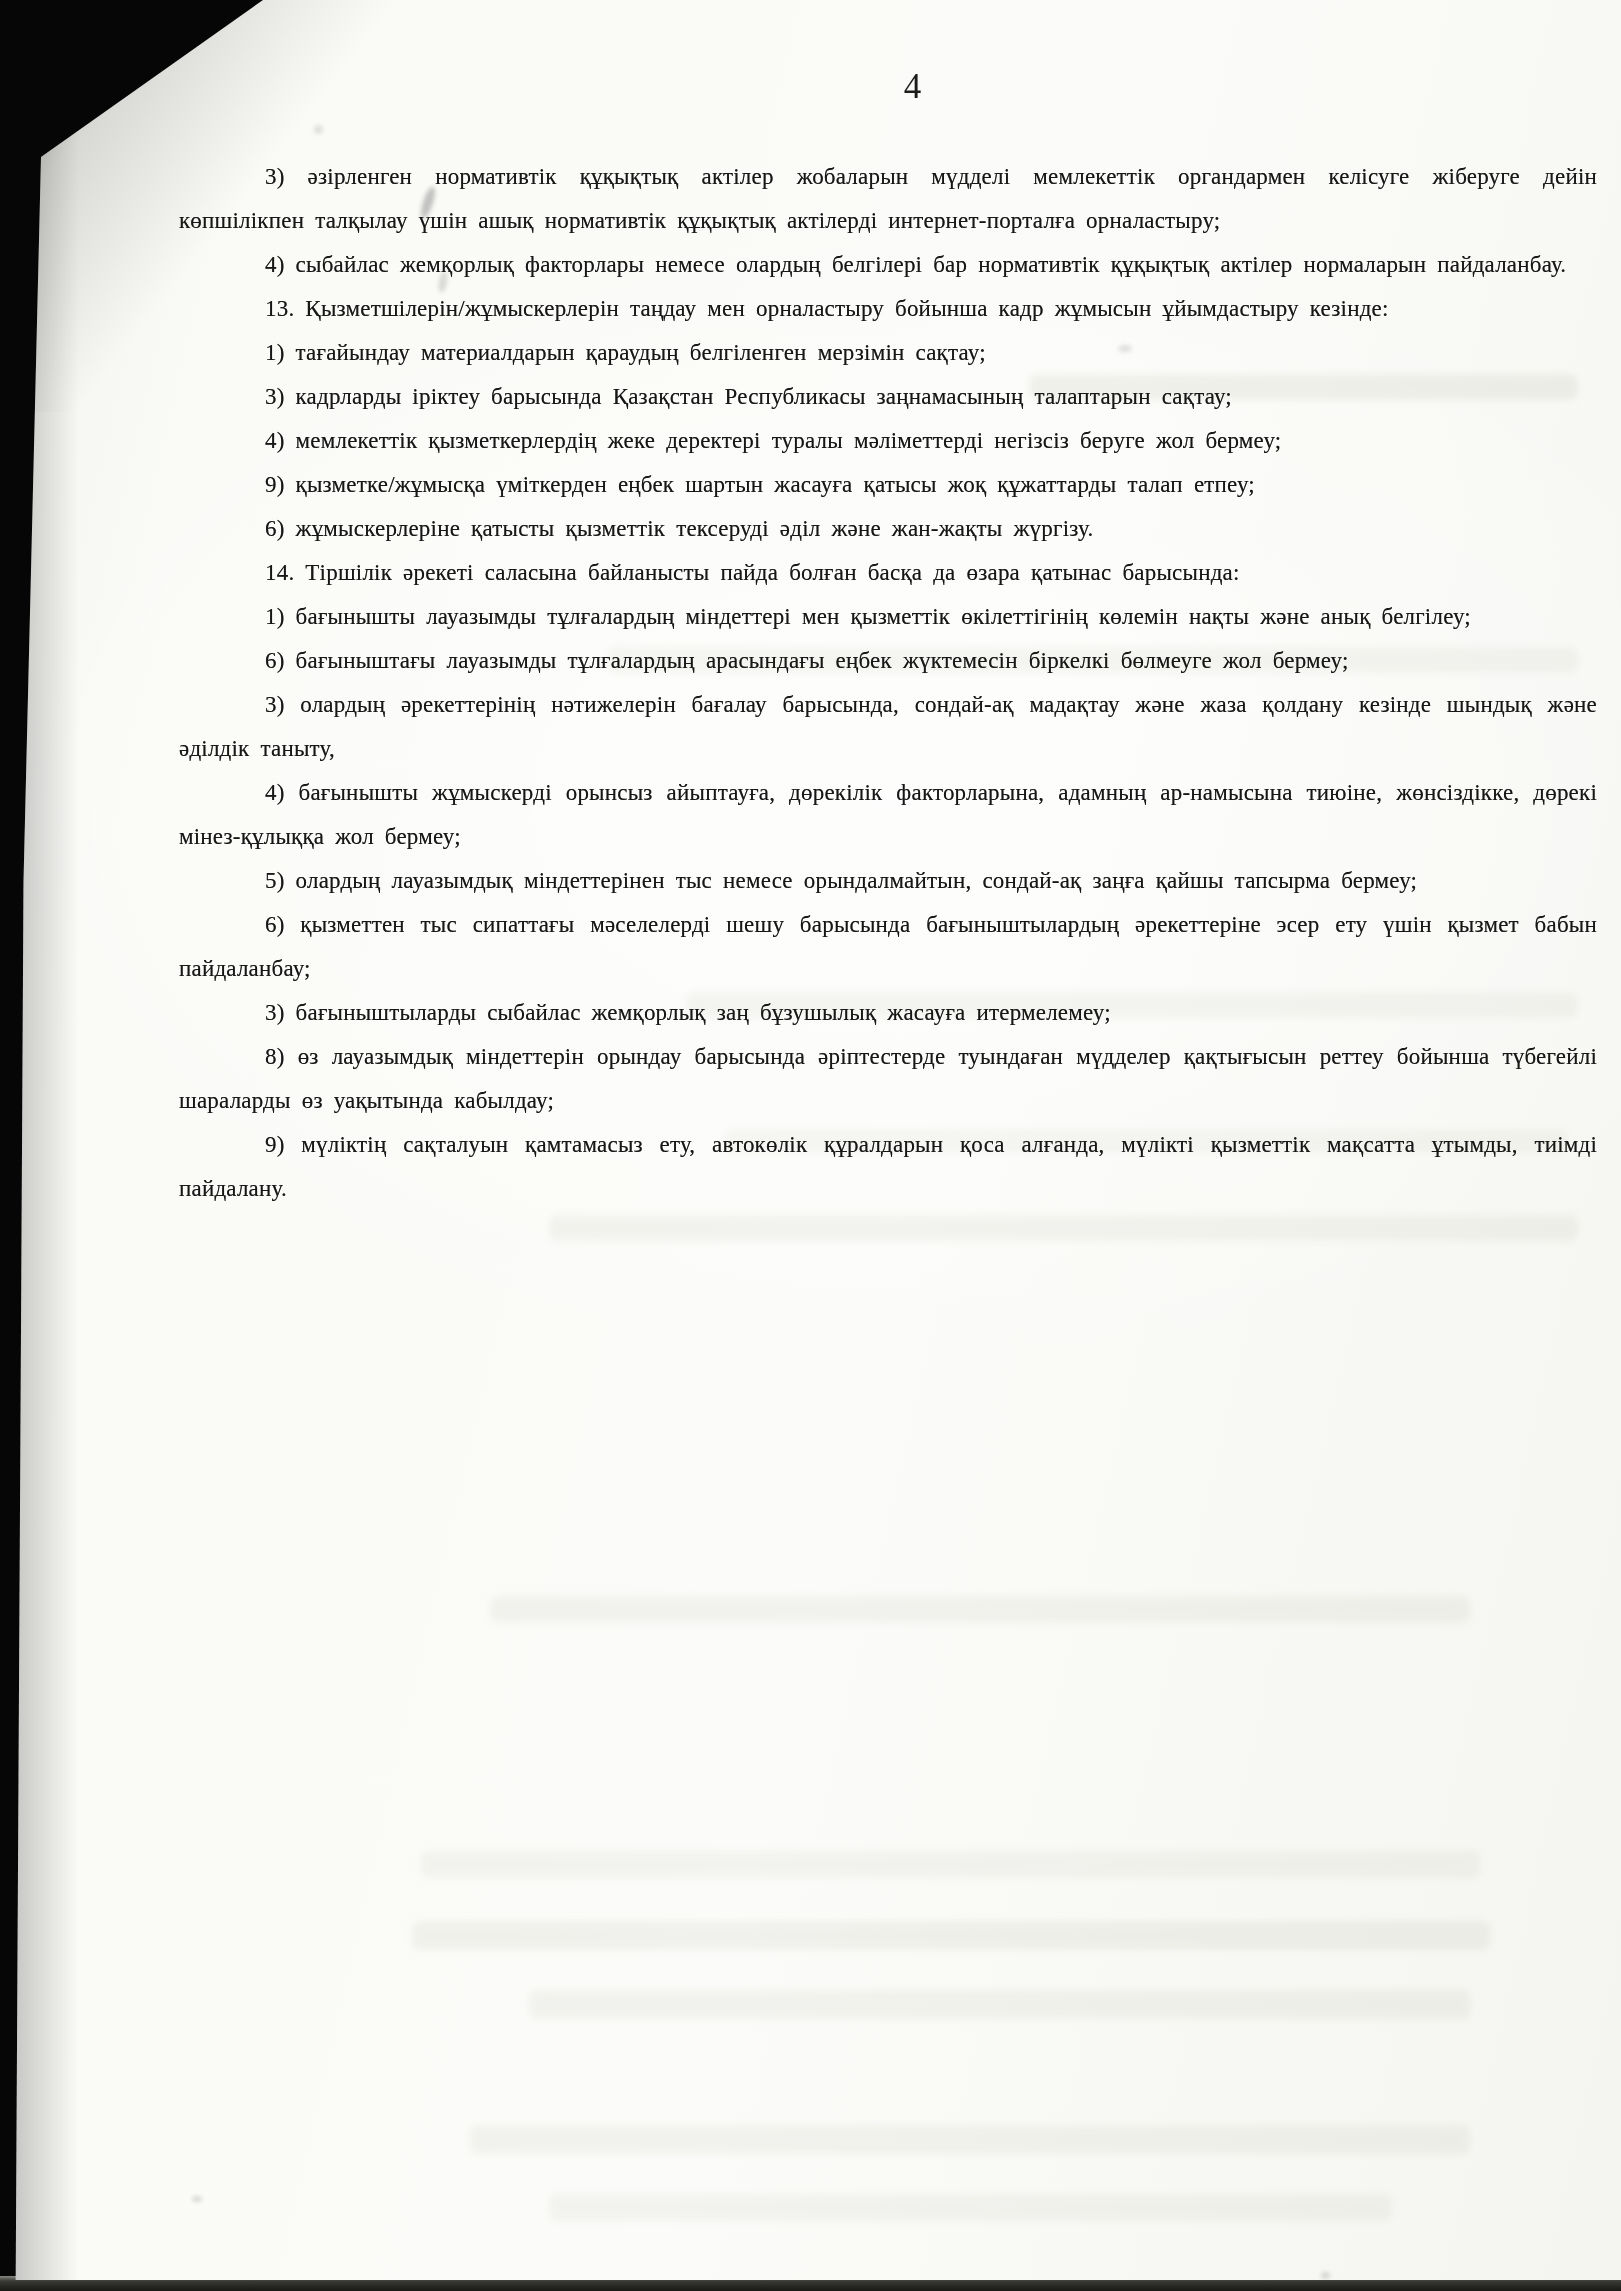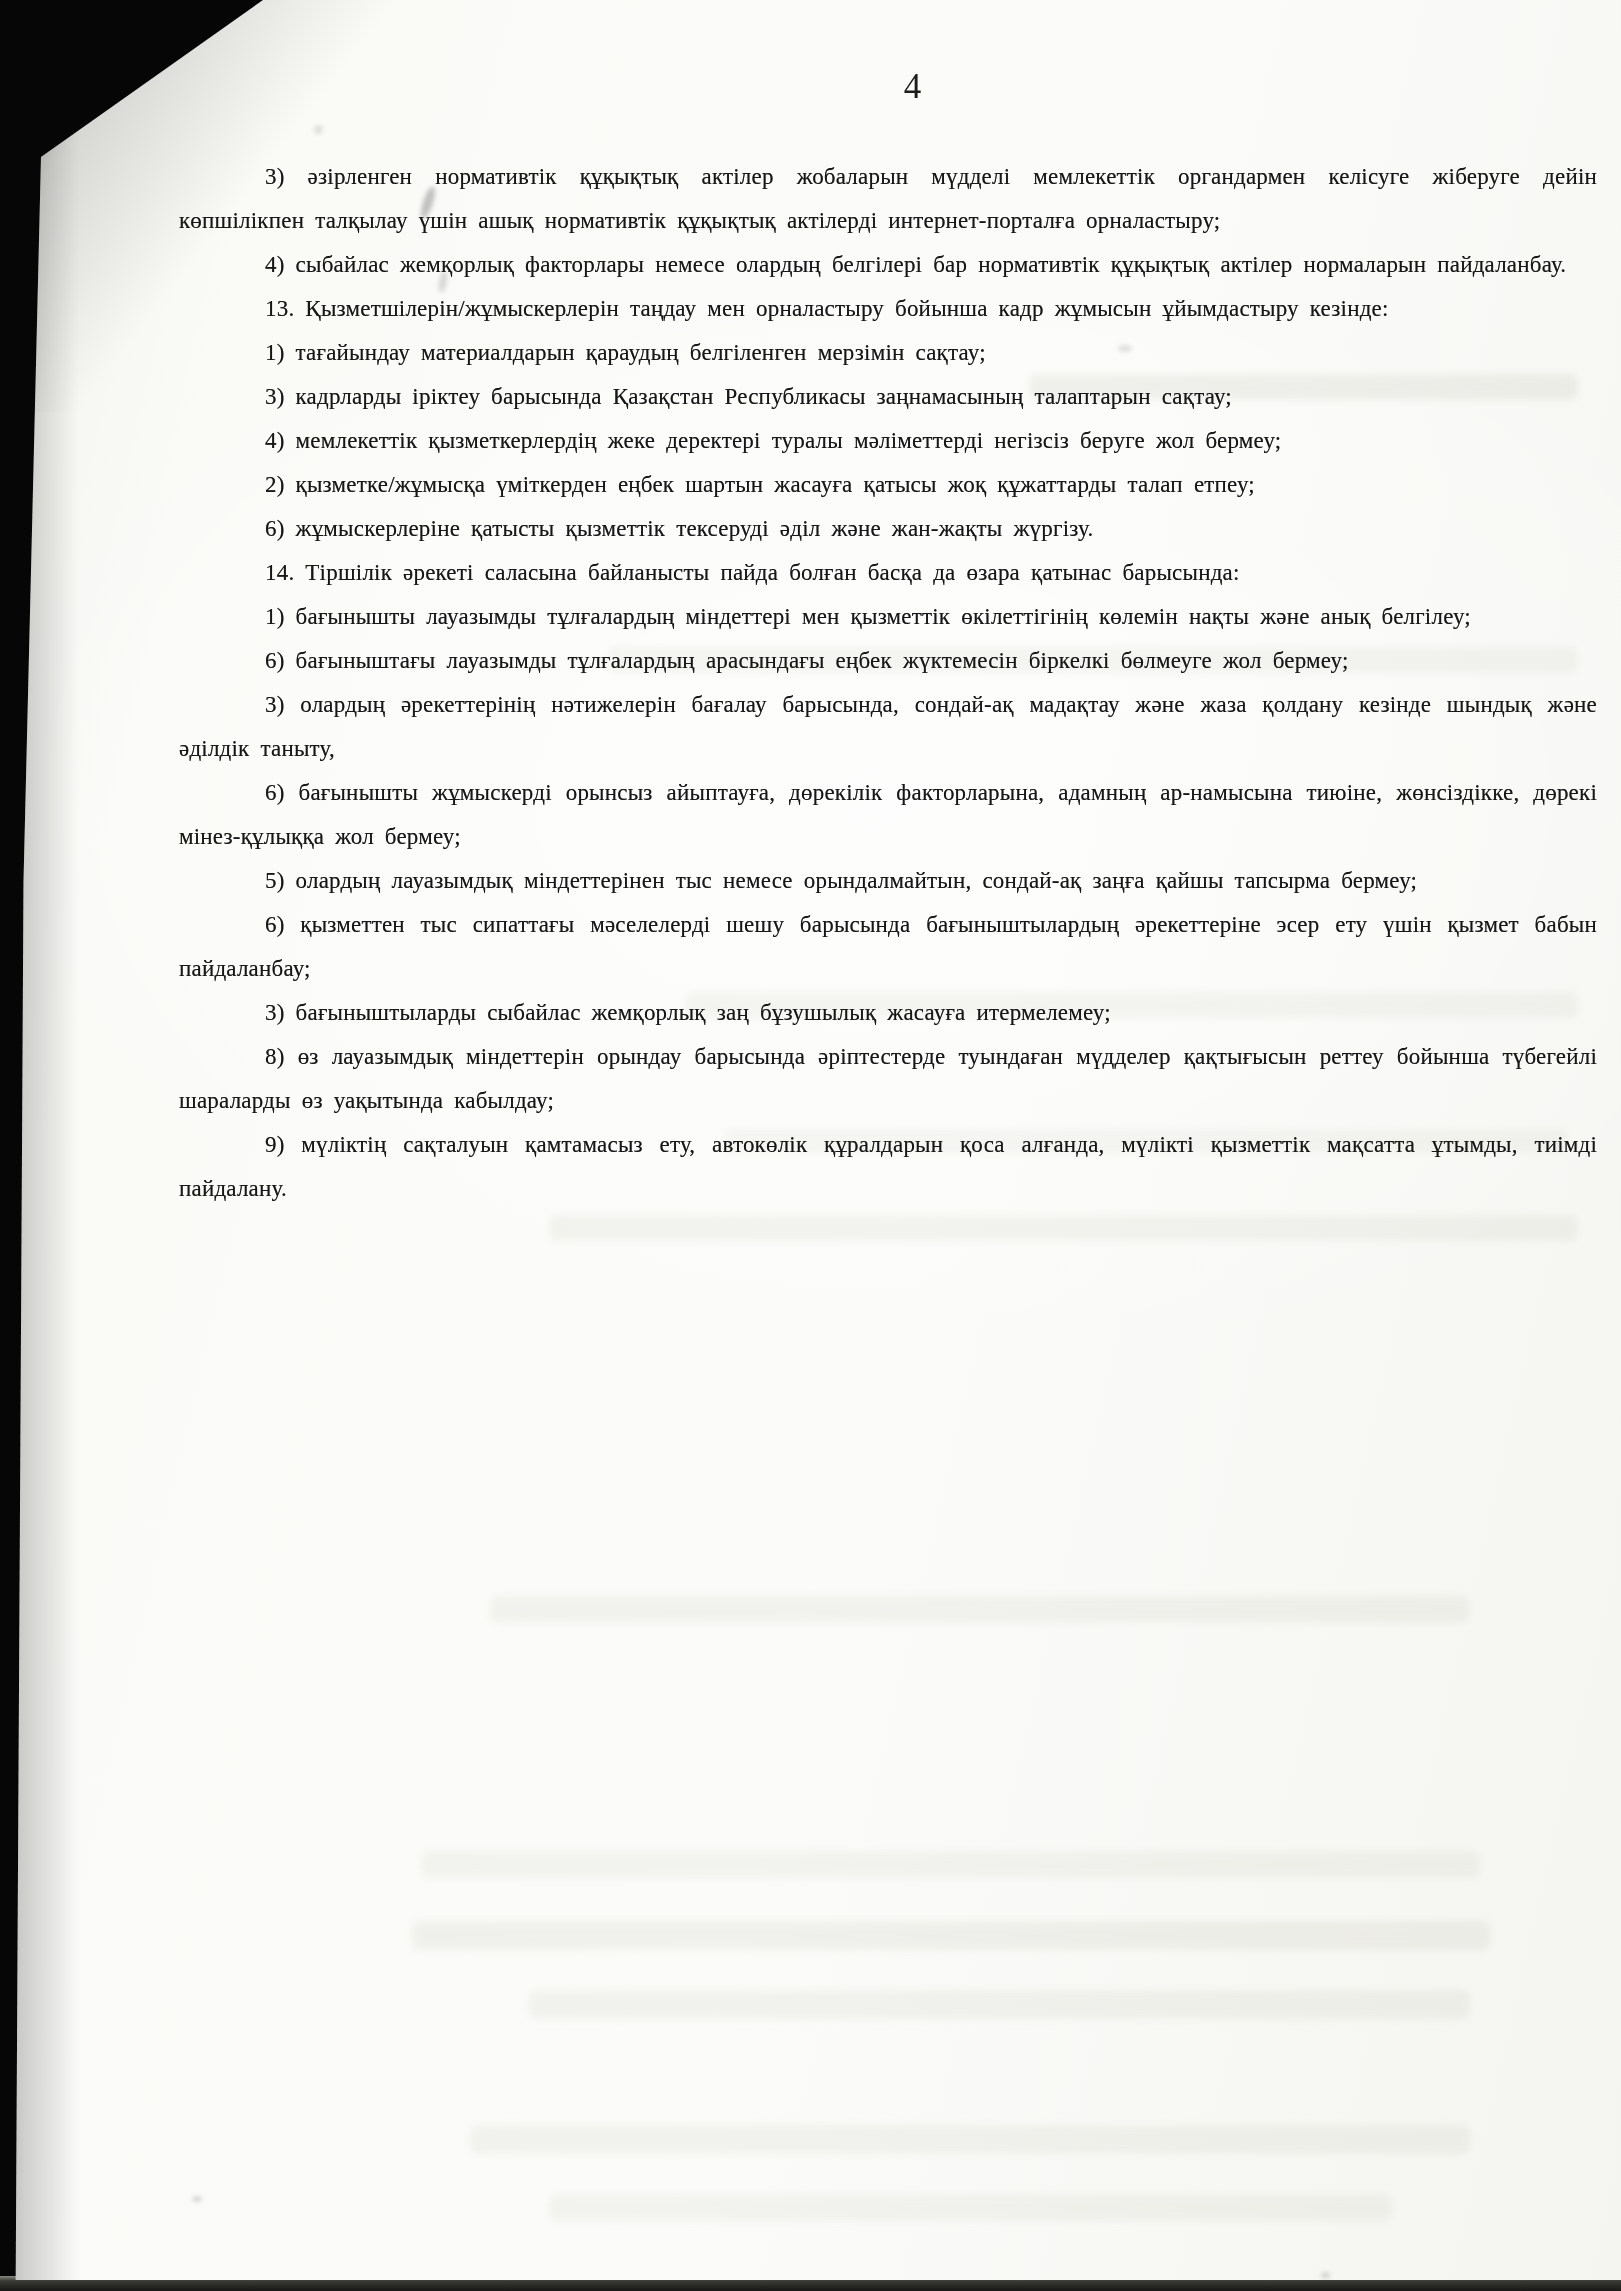--- a/index.html
+++ b/index.html
@@ -119,27 +119,27 @@
 
     <div class="content">
       <div class="page-number">4</div>
       <div class="paragraphs">
           <p>3) әзірленген нормативтік құқықтық актілер жобаларын мүдделі мемлекеттік органдармен келісуге жіберуге дейін көпшілікпен талқылау үшін ашық нормативтік құқықтық актілерді интернет-порталға орналастыру;</p>
           <p>4) сыбайлас жемқорлық факторлары немесе олардың белгілері бар нормативтік құқықтық актілер нормаларын пайдаланбау.</p>
           <p>13. Қызметшілерін/жұмыскерлерін таңдау мен орналастыру бойынша кадр жұмысын ұйымдастыру кезінде:</p>
           <p>1) тағайындау материалдарын қараудың белгіленген мерзімін сақтау;</p>
           <p>3) кадрларды іріктеу барысында Қазақстан Республикасы заңнамасының талаптарын сақтау;</p>
           <p>4) мемлекеттік қызметкерлердің жеке деректері туралы мәліметтерді негізсіз беруге жол бермеу;</p>
-          <p>2) қызметке/жұмысқа үміткерден еңбек шартын жасауға қатысы жоқ құжаттарды талап етпеу;</p>
+          <p>9) қызметке/жұмысқа үміткерден еңбек шартын жасауға қатысы жоқ құжаттарды талап етпеу;</p>
           <p>6) жұмыскерлеріне қатысты қызметтік тексеруді әділ және жан-жақты жүргізу.</p>
           <p>14. Тіршілік әрекеті саласына байланысты пайда болған басқа да өзара қатынас барысында:</p>
           <p>1) бағынышты лауазымды тұлғалардың міндеттері мен қызметтік өкілеттігінің көлемін нақты және анық белгілеу;</p>
           <p>6) бағыныштағы лауазымды тұлғалардың арасындағы еңбек жүктемесін біркелкі бөлмеуге жол бермеу;</p>
           <p>3) олардың әрекеттерінің нәтижелерін бағалау барысында, сондай-ақ мадақтау және жаза қолдану кезінде шындық және әділдік таныту,</p>
-          <p>6) бағынышты жұмыскерді орынсыз айыптауға, дөрекілік факторларына, адамның ар-намысына тиюіне, жөнсіздікке, дөрекі мінез-құлыққа жол бермеу;</p>
+          <p>4) бағынышты жұмыскерді орынсыз айыптауға, дөрекілік факторларына, адамның ар-намысына тиюіне, жөнсіздікке, дөрекі мінез-құлыққа жол бермеу;</p>
           <p>5) олардың лауазымдық міндеттерінен тыс немесе орындалмайтын, сондай-ақ заңға қайшы тапсырма бермеу;</p>
           <p>6) қызметтен тыс сипаттағы мәселелерді шешу барысында бағыныштылардың әрекеттеріне эсер ету үшін қызмет бабын пайдаланбау;</p>
           <p>3) бағыныштыларды сыбайлас жемқорлық заң бұзушылық жасауға итермелемеу;</p>
           <p>8) өз лауазымдық міндеттерін орындау барысында әріптестерде туындаған мүдделер қақтығысын реттеу бойынша түбегейлі шараларды өз уақытында кабылдау;</p>
           <p>9) мүліктің сақталуын қамтамасыз ету, автокөлік құралдарын қоса алғанда, мүлікті қызметтік мақсатта ұтымды, тиімді пайдалану.</p>
         </div>
     </div>
   </div>
 </div>
 

